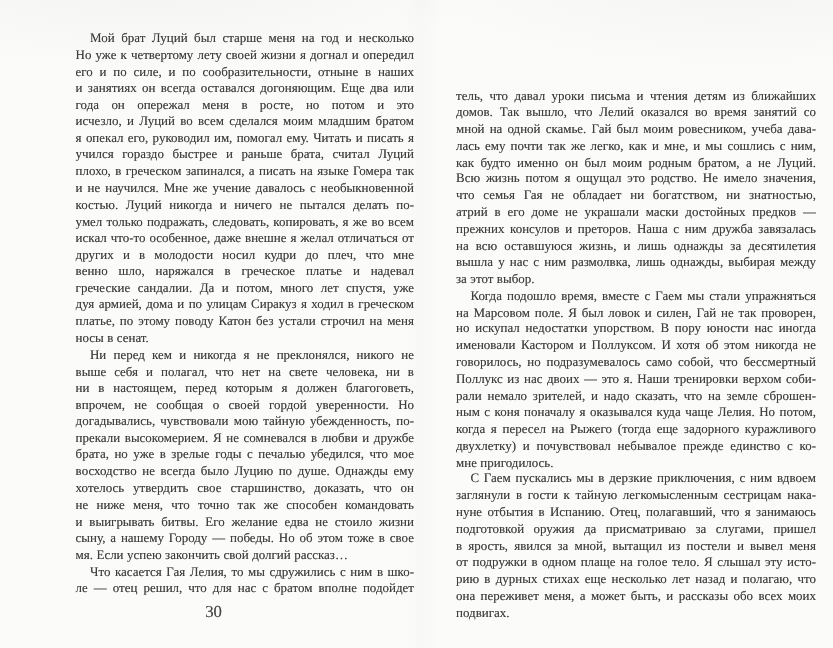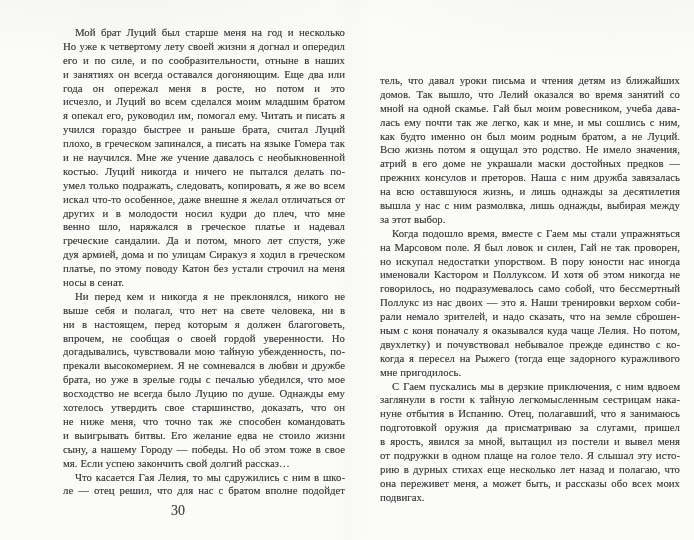--- a/index.html
+++ b/index.html
@@ -109,35 +109,36 @@
     <div class="pnum">30</div>
   </div>
   <div class="page page-right">
     <div class="text-block">
         <div class="line">тель, что давал уроки письма и чтения детям из ближайших</div>
         <div class="line">домов. Так вышло, что Лелий оказался во время занятий со</div>
         <div class="line">мной на одной скамье. Гай был моим ровесником, учеба дава-</div>
         <div class="line">лась ему почти так же легко, как и мне, и мы сошлись с ним,</div>
         <div class="line">как будто именно он был моим родным братом, а не Луций.</div>
         <div class="line">Всю жизнь потом я ощущал это родство. Не имело значения,</div>
+        <div class="line">что семья Гая не обладает ни богатством, ни знатностью,</div>
         <div class="line">атрий в его доме не украшали маски достойных предков —</div>
         <div class="line">прежних консулов и преторов. Наша с ним дружба завязалась</div>
         <div class="line">на всю оставшуюся жизнь, и лишь однажды за десятилетия</div>
         <div class="line">вышла у нас с ним размолвка, лишь однажды, выбирая между</div>
         <div class="line last">за этот выбор.</div>
         <div class="line indent">Когда подошло время, вместе с Гаем мы стали упражняться</div>
         <div class="line">на Марсовом поле. Я был ловок и силен, Гай не так проворен,</div>
         <div class="line">но искупал недостатки упорством. В пору юности нас иногда</div>
         <div class="line">именовали Кастором и Поллуксом. И хотя об этом никогда не</div>
         <div class="line">говорилось, но подразумевалось само собой, что бессмертный</div>
         <div class="line">Поллукс из нас двоих — это я. Наши тренировки верхом соби-</div>
         <div class="line">рали немало зрителей, и надо сказать, что на земле сброшен-</div>
         <div class="line">ным с коня поначалу я оказывался куда чаще Лелия. Но потом,</div>
+        <div class="line">когда я пересел на Рыжего (тогда еще задорного куражливого</div>
         <div class="line">двухлетку) и почувствовал небывалое прежде единство с ко-</div>
-        <div class="line">когда я пересел на Рыжего (тогда еще задорного куражливого</div>
         <div class="line last">мне пригодилось.</div>
         <div class="line indent">С Гаем пускались мы в дерзкие приключения, с ним вдвоем</div>
         <div class="line">заглянули в гости к тайную легкомысленным сестрицам нака-</div>
         <div class="line">нуне отбытия в Испанию. Отец, полагавший, что я занимаюсь</div>
         <div class="line">подготовкой оружия да присматриваю за слугами, пришел</div>
         <div class="line">в ярость, явился за мной, вытащил из постели и вывел меня</div>
         <div class="line">от подружки в одном плаще на голое тело. Я слышал эту исто-</div>
         <div class="line">рию в дурных стихах еще несколько лет назад и полагаю, что</div>
         <div class="line">она переживет меня, а может быть, и рассказы обо всех моих</div>
         <div class="line last">подвигах.</div>

